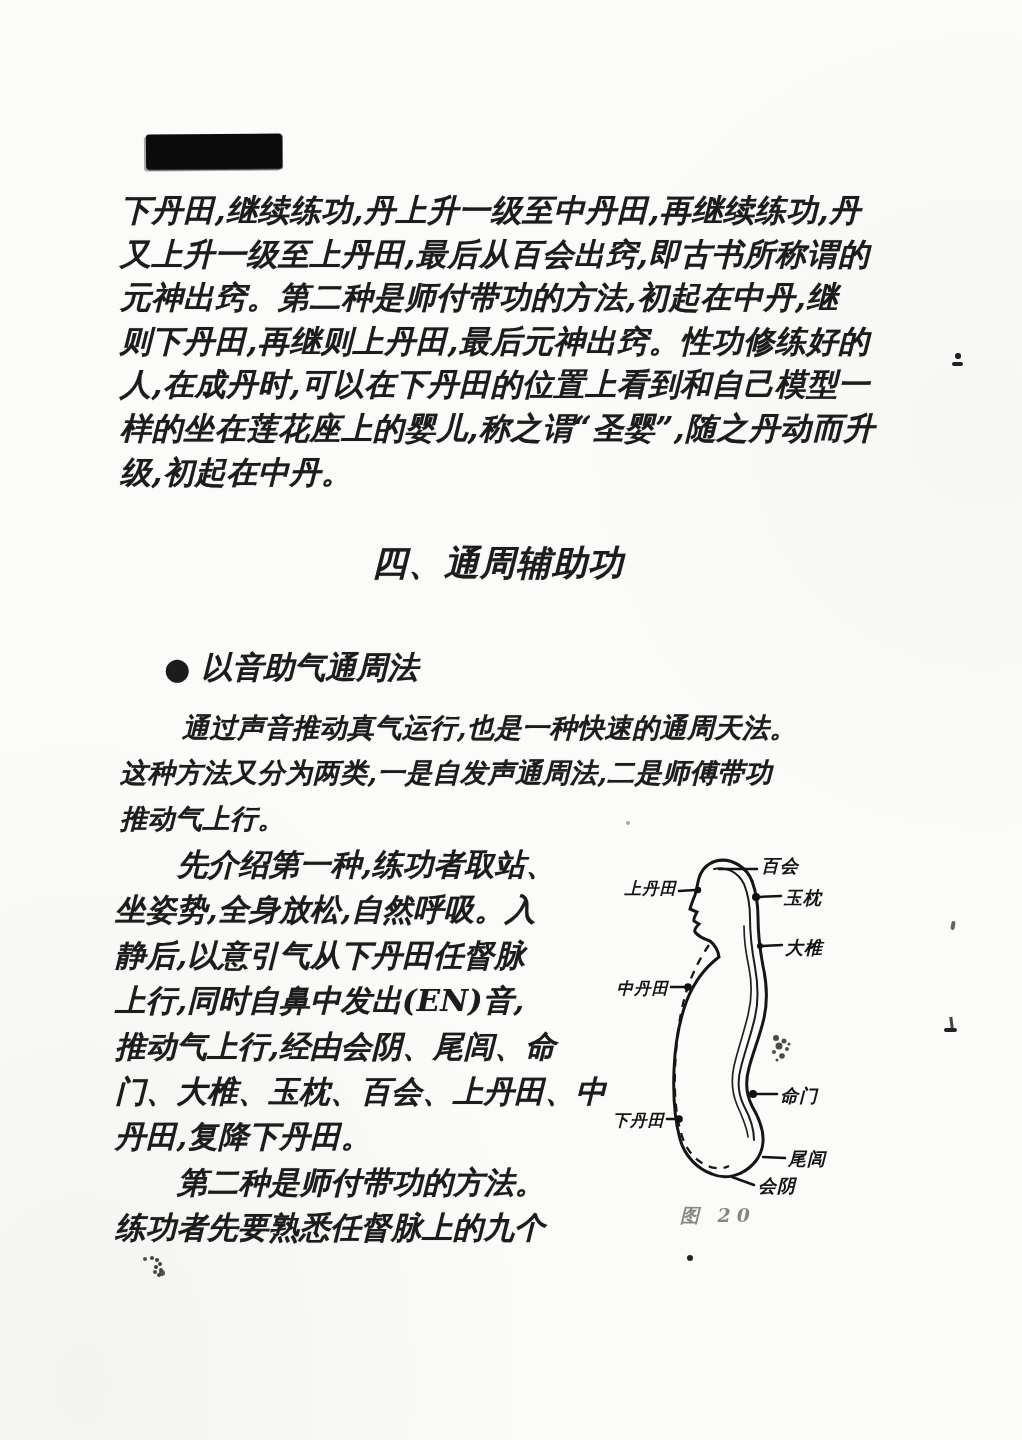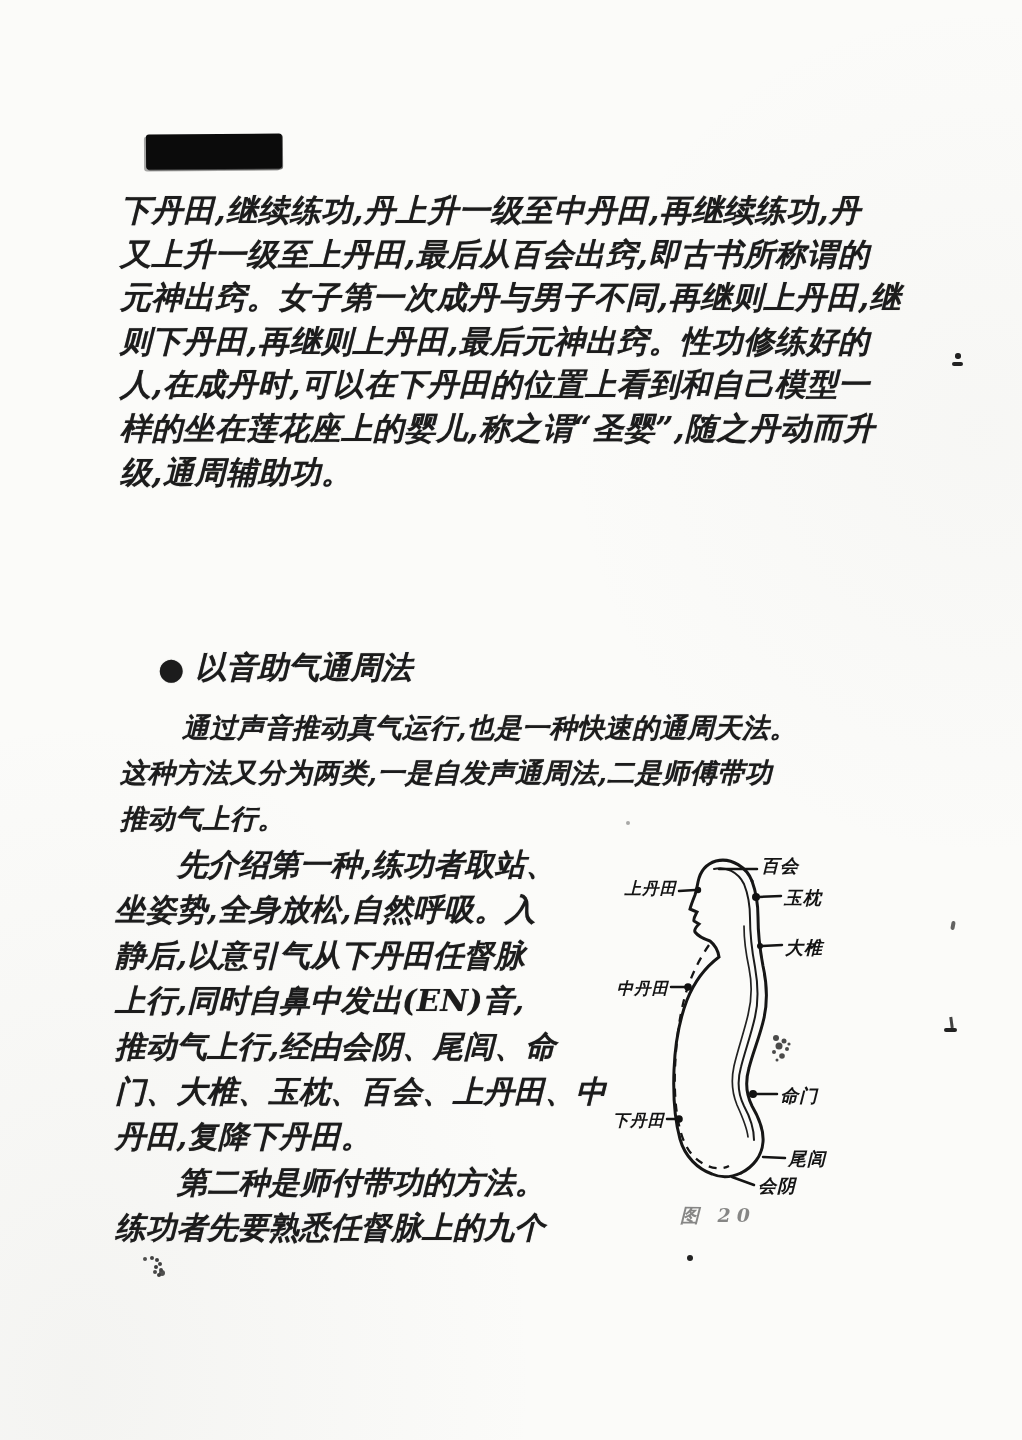--- a/index.html
+++ b/index.html
@@ -23,21 +23,21 @@
     transform:rotate(-.4deg);
     box-shadow:1px 1px 0 rgba(10,10,10,.6), -2px 2px 0 rgba(10,10,10,.35);
   }
   .para{position:absolute;white-space:nowrap;font-weight:600;}
   .para1{left:120px;top:189px;font-size:31px;line-height:43.6px;letter-spacing:.6px;}
   .heading{
     position:absolute;left:372px;top:540px;
     font-size:35px;font-weight:700;letter-spacing:1px;white-space:nowrap;
   }
   .subheading{
-    position:absolute;left:158px;top:647px;
+    position:absolute;left:164px;top:647px;
     font-size:31px;font-weight:700;white-space:nowrap;
   }
   .subheading .bullet{font-size:30px;margin-right:11px;vertical-align:-1px;font-family:"DejaVu Sans",sans-serif;}
   .para2{left:120px;top:705px;font-size:27px;line-height:45.3px;letter-spacing:.5px;}
   .coltext{left:115px;top:842px;font-size:30.5px;line-height:45.4px;letter-spacing:.2px;}
   .indent{padding-left:62px;}
   .figure-wrap{position:absolute;left:583px;top:840px;width:410px;height:400px;}
   .figure-wrap svg{display:block;width:100%;height:100%;}
   .figure-wrap text{
     font-family:"DejaVu Serif","Liberation Serif",serif;
@@ -77,27 +77,28 @@
 </head>
 <body>
 
 <div class="page">
 
   <div class="redaction"></div>
 
   <div class="para para1 ink">
     <div>下丹田,继续练功,丹上升一级至中丹田,再继续练功,丹</div>
     <div>又上升一级至上丹田,最后从百会出窍,即古书所称谓的</div>
-    <div>元神出窍。女子第一次成丹与男子不同,再继则上丹田,继</div>
+    <div>元神出窍。第二种是师付带功的方法,初起在中丹,继</div>
     <div>则下丹田,再继则上丹田,最后元神出窍。性功修练好的</div>
     <div>人,在成丹时,可以在下丹田的位置上看到和自己模型一</div>
     <div>样的坐在莲花座上的婴儿,称之谓“圣婴”,随之丹动而升</div>
-    <div>级,通周辅助功。</div>
-  </div>
-
+    <div>级,初起在中丹。</div>
+  </div>
+
+  <div class="heading ink">四、通周辅助功</div>
 
   <div class="subheading ink">
     <span class="bullet">●</span><span>以音助气通周法</span>
   </div>
 
   <div class="para para2 ink">
     <div class="indent">通过声音推动真气运行,也是一种快速的通周天法。</div>
     <div>这种方法又分为两类,一是自发声通周法,二是师傅带功</div>
     <div>推动气上行。</div>
   </div>

